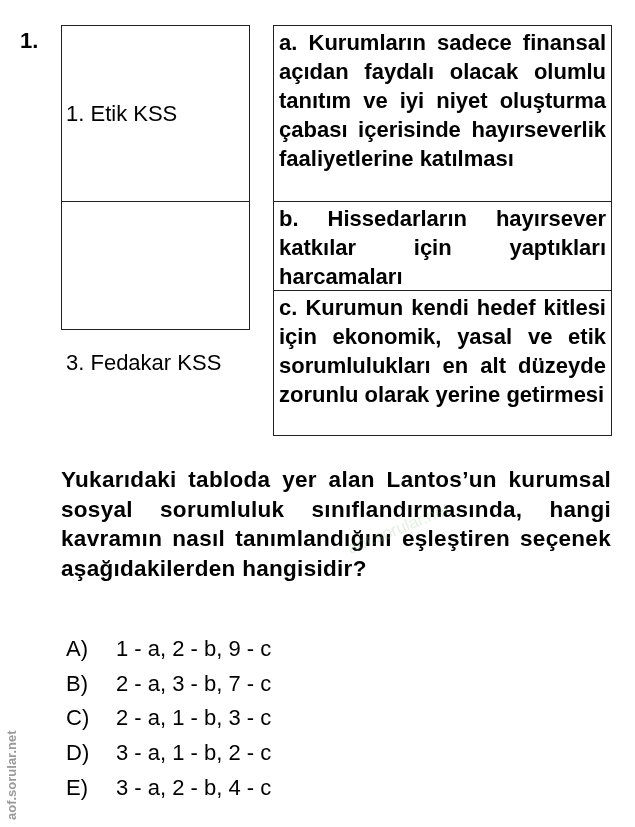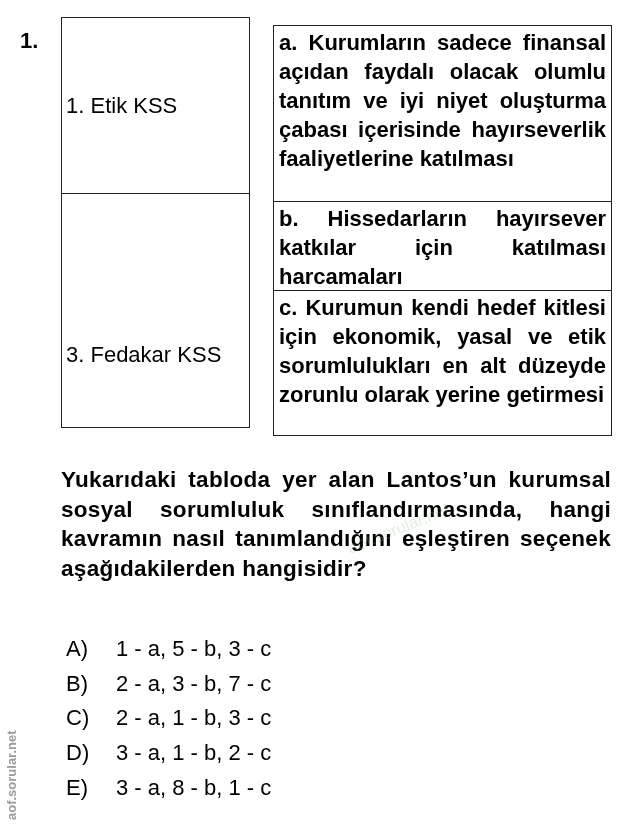--- a/index.html
+++ b/index.html
@@ -20,21 +20,21 @@
     left: 20px;
     top: 28px;
     font-size: 22px;
     font-weight: bold;
   }
   .tbl {
     position: absolute;
     border: 1.5px solid #222;
     box-sizing: border-box;
   }
-  .tbl-left { left: 61px; top: 17px; width: 189px; height: 411px; }
+  .tbl-left { left: 61px; top: 25px; width: 189px; height: 305px; }
   .tbl-right { left: 273px; top: 25px; width: 339px; height: 411px; }
   .cell {
     position: absolute;
     left: 0; right: 0;
     box-sizing: border-box;
     border-bottom: 1.5px solid #222;
   }
   .cell:last-child { border-bottom: none; }
   .lc {
     display: flex;
@@ -106,44 +106,44 @@
 
 <div class="qnum">1.</div>
 
 <div class="tbl tbl-left">
   <div class="cell lc r1">1. Etik KSS</div>
   <div class="cell lc r3">3. Fedakar KSS</div>
 </div>
 
 <div class="tbl tbl-right">
   <div class="cell rc r1">a. Kurumların sadece finansal açıdan faydalı olacak olumlu tanıtım ve iyi niyet oluşturma çabası içerisinde hayırseverlik faaliyetlerine katılması</div>
-  <div class="cell rc r2">b. Hissedarların hayırsever katkılar için katılması harcamaları</div>
+  <div class="cell rc r2">b. Hissedarların hayırsever katkılar için yaptıkları harcamaları</div>
   <div class="cell rc r3">c. Kurumun kendi hedef kitlesi için ekonomik, yasal ve etik sorumlulukları en alt düzeyde zorunlu olarak yerine getirmesi</div>
 </div>
 
 <div class="stem">Yukarıdaki tabloda yer alan Lantos’un kurumsal sosyal sorumluluk sınıflandırmasında, hangi kavramın nasıl tanımlandığını eşleştiren seçenek aşağıdakilerden hangisidir?</div>
 
 <div class="wm-center">aof.sorular.net</div>
 
 <div class="options">
   <div class="opt">
     <span class="opt-letter">A)</span>
-    <span>1 - a, 5 - b, 3 - c</span>
+    <span>1 - a, 2 - b, 9 - c</span>
   </div>
   <div class="opt">
     <span class="opt-letter">B)</span>
     <span>2 - a, 3 - b, 7 - c</span>
   </div>
   <div class="opt">
     <span class="opt-letter">C)</span>
     <span>2 - a, 1 - b, 3 - c</span>
   </div>
   <div class="opt">
     <span class="opt-letter">D)</span>
     <span>3 - a, 1 - b, 2 - c</span>
   </div>
   <div class="opt">
     <span class="opt-letter">E)</span>
-    <span>3 - a, 8 - b, 1 - c</span>
+    <span>3 - a, 2 - b, 4 - c</span>
   </div>
 </div>
 
 <div class="wm-side">aof.sorular.net</div>
 
 </body></html>

